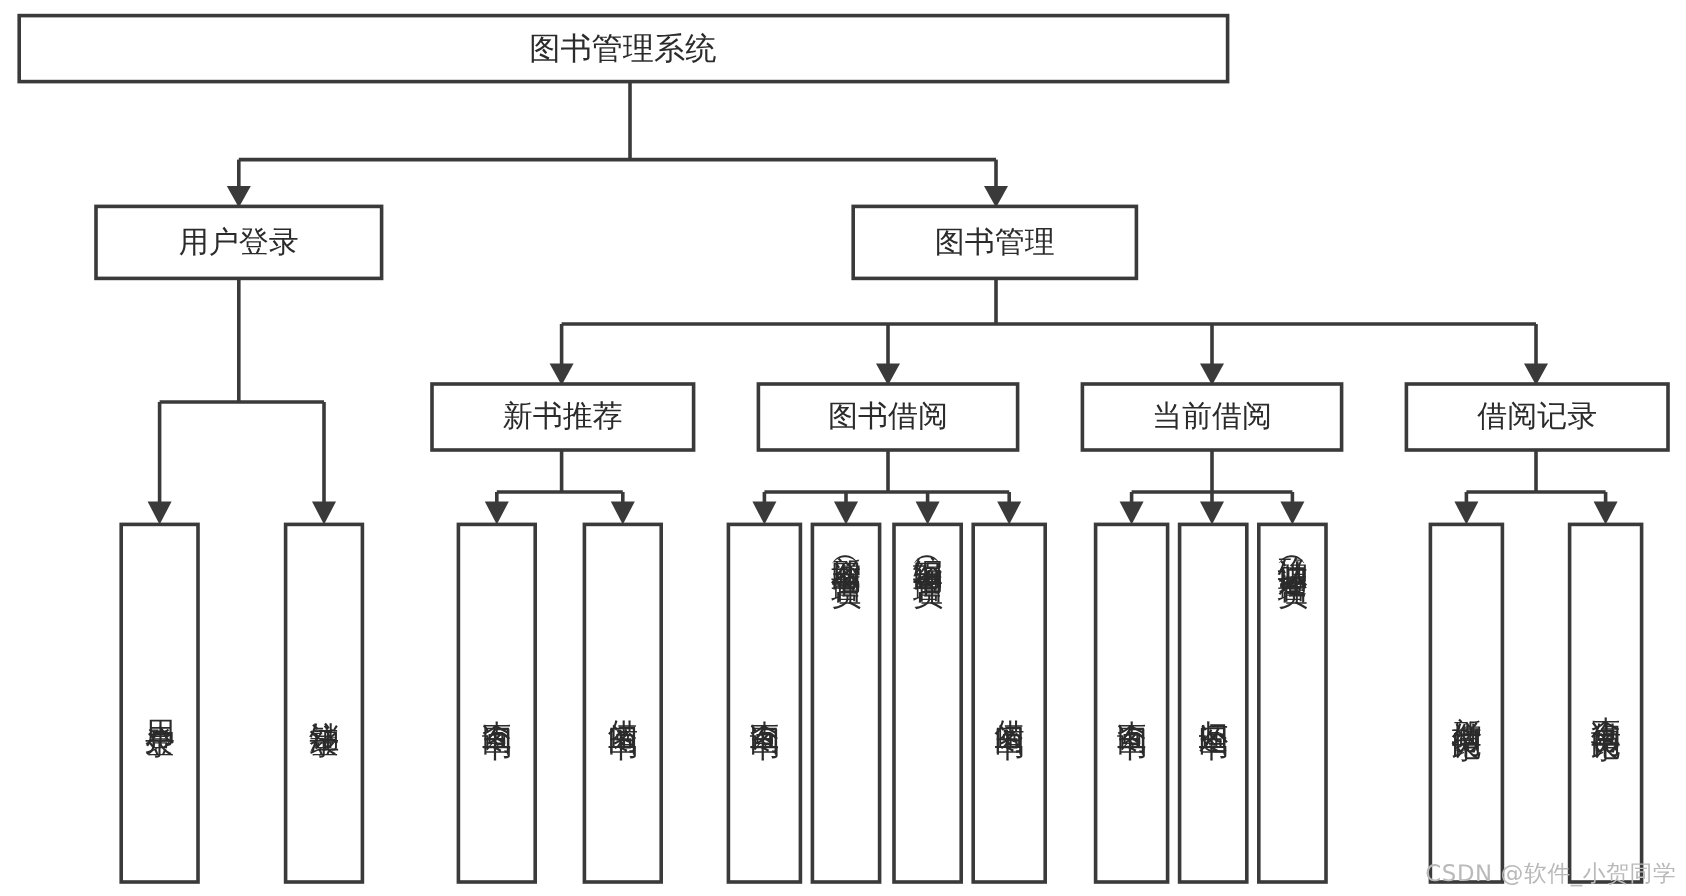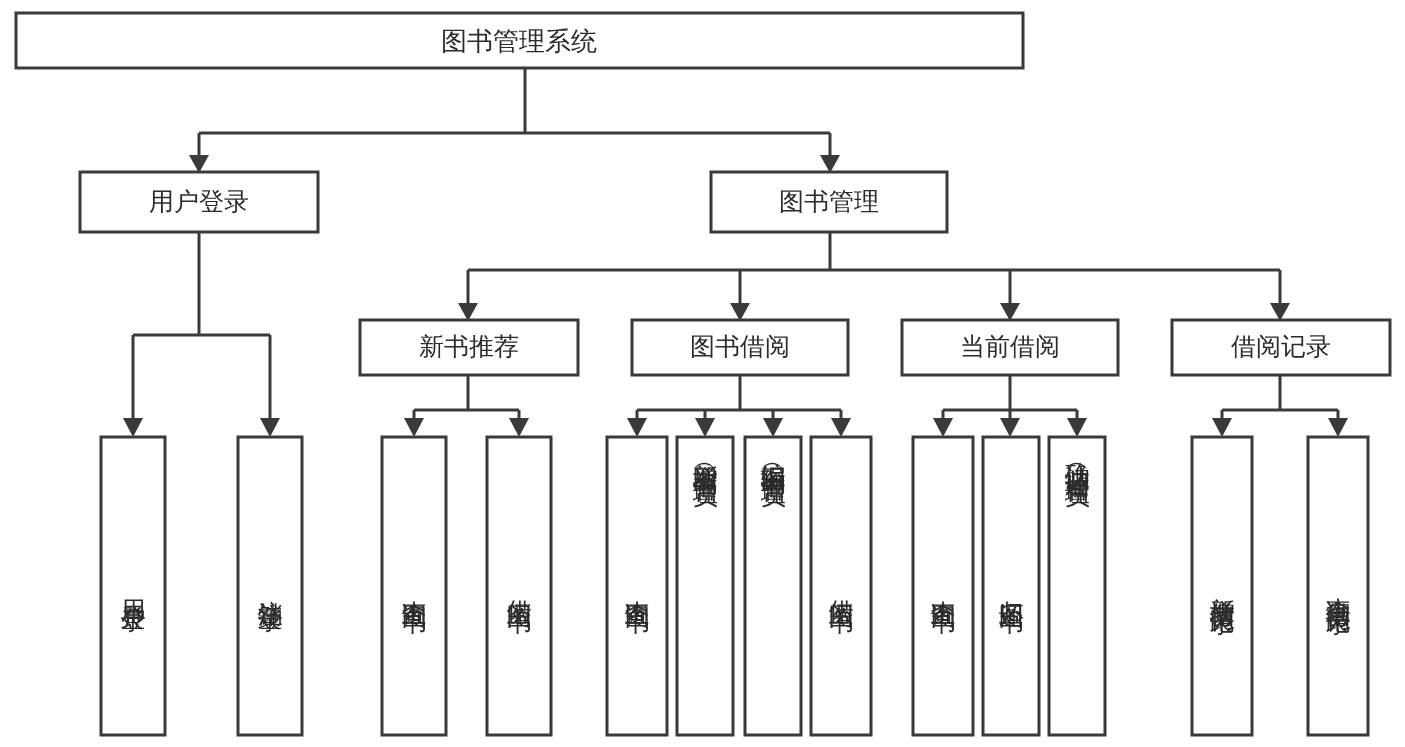--- a/index.html
+++ b/index.html
@@ -238,14 +238,15 @@
     <span class="leaf-label" style="margin-top:6px;">确认归还（管理员）</span>
   </div>
 
   <div class="leaf-label-wrap" style="left:1192px; top:437px; width:60px; height:298px;">
     <span class="leaf-label">新增借阅记录</span>
   </div>
   <div class="leaf-label-wrap" style="left:1308px; top:437px; width:60px; height:298px;">
     <span class="leaf-label">查询借阅记录</span>
   </div>
 
+  <div class="watermark">CSDN @软件_小贺同学</div>
 
 </div>
 
 </body></html>

